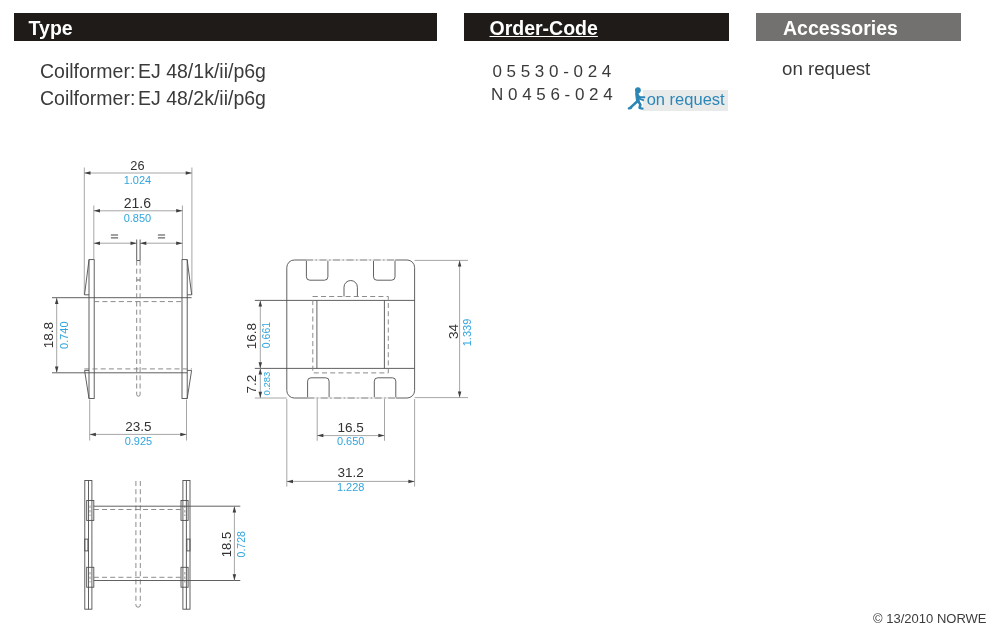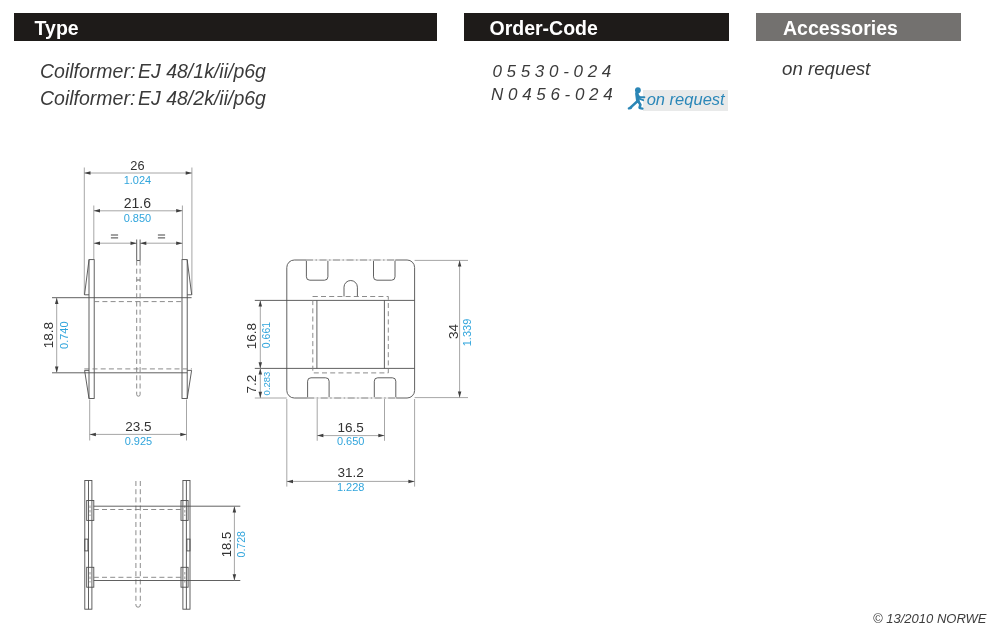--- a/index.html
+++ b/index.html
@@ -1,23 +1,23 @@
 <!DOCTYPE html>
 <html><head><meta charset="utf-8">
 <style>
 * { margin:0; padding:0; box-sizing:border-box; }
 html,body { width:1000px; height:638px; background:#fff; font-family:"Liberation Sans",sans-serif; position:relative; overflow:hidden; }
 .bar { position:absolute; top:13px; height:27.8px; color:#fff; font-weight:bold; font-size:19.5px; line-height:30.6px; }
 .dark { background:#1e1b19; }
 .gray { background:#73716f; }
-.t { position:absolute; font-size:19.5px; color:#3a3a3a; white-space:nowrap;font-style:italic; }
+.t { position:absolute; font-size:19.5px; color:#3a3a3a; white-space:nowrap; }
 </style></head>
 <body>
-<div class="bar dark" style="left:13.6px;width:423.3px;"><span style="padding-left:21px">Type</span></div>
-<div class="bar dark" style="left:463.8px;width:264.9px;"><span style="padding-left:25.7px">Order-Code</span></div>
+<div class="bar dark" style="left:13.6px;width:423.3px;"><span style="padding-left:15px">Type</span></div>
+<div class="bar dark" style="left:463.8px;width:264.9px;text-decoration:underline;"><span style="padding-left:25.7px">Order-Code</span></div>
 <div class="bar gray" style="left:755.6px;width:205px;"><span style="padding-left:27.4px">Accessories</span></div>
 
 <div class="t" style="left:40px;top:58.2px;line-height:27px;">
 <span style="display:inline-block;width:98px;">Coilformer:</span>EJ 48/1k/ii/p6g<br>
 <span style="display:inline-block;width:98px;">Coilformer:</span>EJ 48/2k/ii/p6g</div>
 
 <div class="t" style="left:491px;top:59.7px;line-height:23.7px;font-size:17px;letter-spacing:4.7px;text-align:center;">05530-024<br>N0456-024</div>
 
 <div class="t" style="left:782px;top:57.8px;font-size:18.7px;">on request</div>
 

